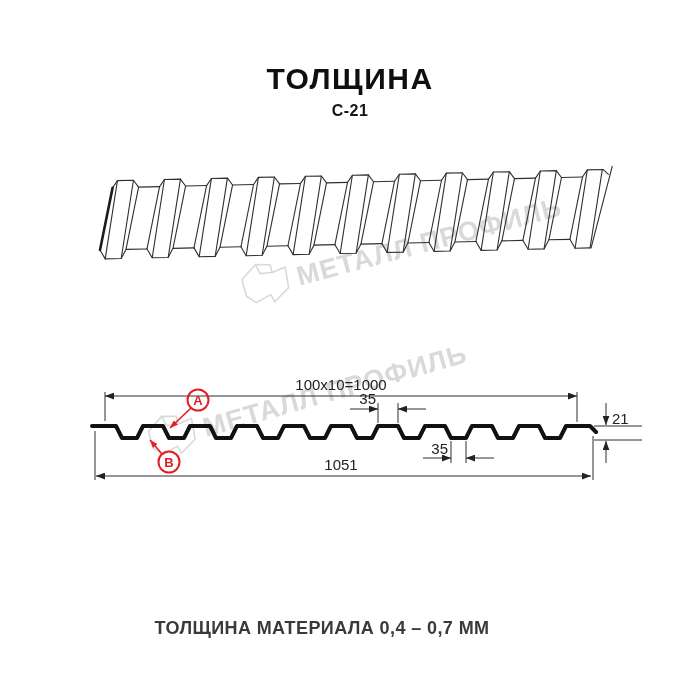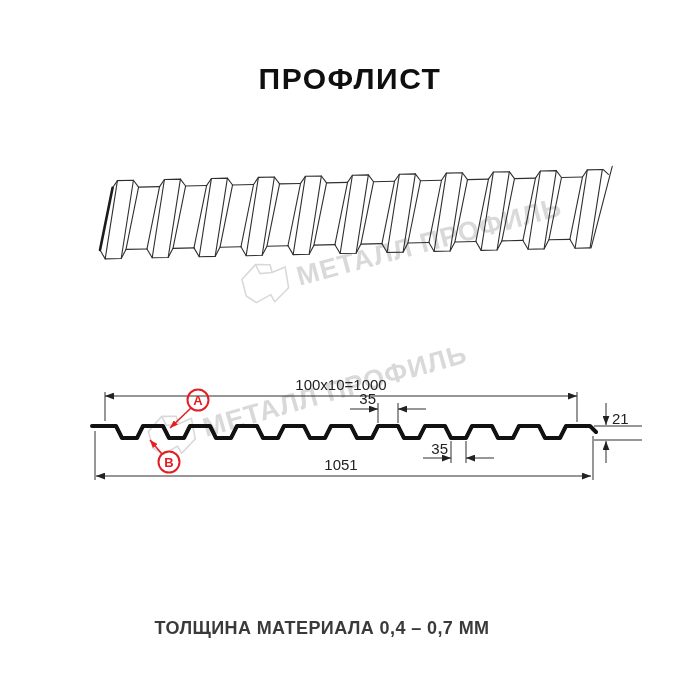--- a/index.html
+++ b/index.html
@@ -30,21 +30,22 @@
   .profile{stroke:#111111;stroke-width:4;fill:none;stroke-linejoin:round;stroke-linecap:round;}
   .redline{stroke:#e31e24;stroke-width:1.6;fill:none;}
   .redcircle{stroke:#e31e24;stroke-width:2;fill:none;}
   .wmlogo{stroke:#d9d9d9;stroke-width:1.6;fill:none;stroke-linejoin:round;}
 </style>
 </head>
 <body>
 
 <div class="page">
 
-  <div class="title">ПРОФЛИСТ</div>
+  <div class="title">ТОЛЩИНА</div>
+  <div class="subtitle">С-21</div>
 
   <svg width="700" height="700" viewBox="0 0 700 700">
     <defs>
       <marker id="arr" viewBox="0 0 8 6" refX="8" refY="3" markerWidth="9" markerHeight="7" orient="auto-start-reverse" markerUnits="userSpaceOnUse">
         <path d="M0,0 L8,3 L0,6 Z" fill="#222222"></path>
       </marker>
       <marker id="arrR" viewBox="0 0 8 6" refX="8" refY="3" markerWidth="8" markerHeight="6" orient="auto-start-reverse" markerUnits="userSpaceOnUse">
         <path d="M0,0 L8,3 L0,6 Z" fill="#e31e24"></path>
       </marker>
       <g id="rib3d">

